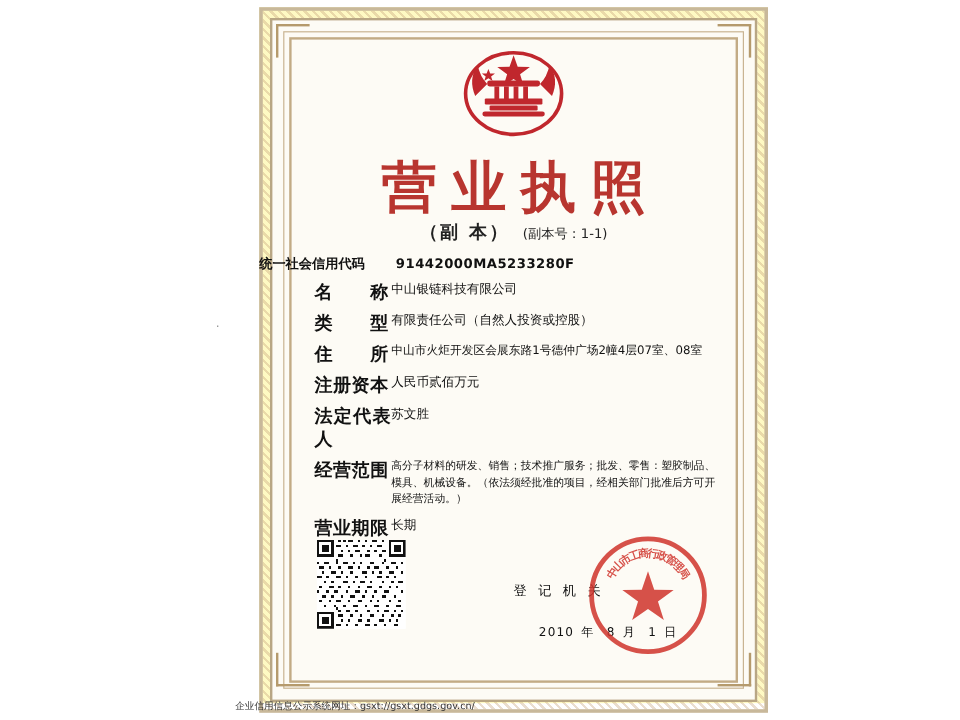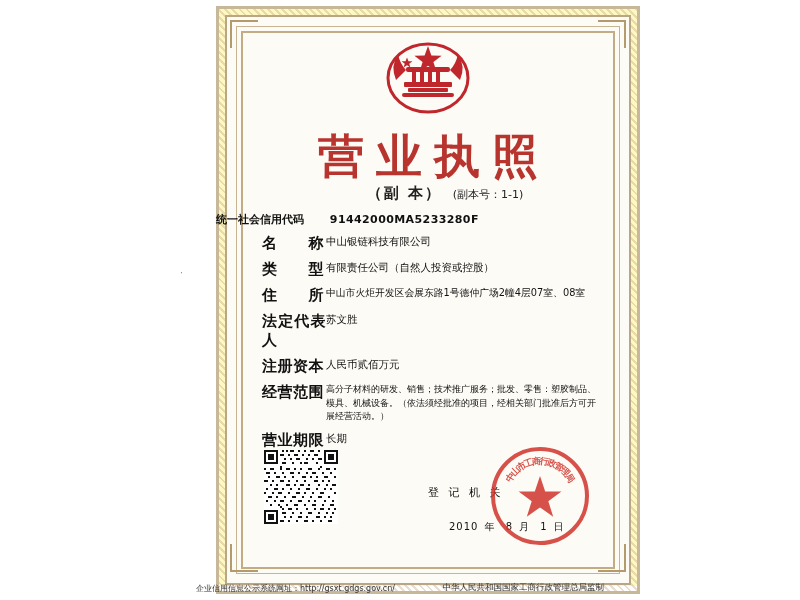--- a/index.html
+++ b/index.html
@@ -92,21 +92,21 @@
     font-family: "DejaVu Serif", "Liberation Serif", serif;
     font-weight: bold;
     font-size: 46px;
     letter-spacing: 12px;
     color: #b8352f;
     text-indent: 12px;
   }
   .subtitle-row {
     position: absolute;
     top: 178px;
-    left: 17px;
+    left: 0;
     width: 424px;
     text-align: center;
     font-size: 15px;
     color: #222;
     font-family: "DejaVu Sans", "Liberation Sans", sans-serif;
   }
   .subtitle-row .sub-main { font-weight: bold; letter-spacing: 2px; }
   .subtitle-row .sub-no { font-size: 11px; margin-left: 6px; }
 
   
@@ -270,26 +270,26 @@
       </div>
       <div class="field">
         <div class="label">类　　型</div>
         <div class="value big">有限责任公司（自然人投资或控股）</div>
       </div>
       <div class="field">
         <div class="label">住　　所</div>
         <div class="value">中山市火炬开发区会展东路1号德仲广场2幢4层07室、08室</div>
       </div>
       <div class="field">
+        <div class="label">注册资本</div>
+        <div class="value big">人民币贰佰万元</div>
+      </div>
+      <div class="field">
         <div class="label">法定代表人</div>
         <div class="value big">苏文胜</div>
-      </div>
-      <div class="field">
-        <div class="label">注册资本</div>
-        <div class="value big">人民币贰佰万元</div>
       </div>
       <div class="field scope">
         <div class="label">经营范围</div>
         <div class="value">高分子材料的研发、销售；技术推广服务；批发、零售：塑胶制品、模具、机械设备。（依法须经批准的项目，经相关部门批准后方可开展经营活动。）</div>
       </div>
       <div class="field">
         <div class="label">营业期限</div>
         <div class="value big">长期</div>
       </div>
     </div>
@@ -479,16 +479,15 @@
           <text x="52" y="20" text-anchor="middle" transform="rotate(33 52 52)">管</text>
           <text x="52" y="20" text-anchor="middle" transform="rotate(46 52 52)">理</text>
           <text x="52" y="20" text-anchor="middle" transform="rotate(59 52 52)">局</text>
         </g>
       </svg>
     </div>
   </div>
 
   <div class="tick">·</div>
 
-  <div class="footer-left">企业信用信息公示系统网址：http://gsxt.gdgs.gov.cn/</div>
-  <div class="footer-right">中华人民共和国国家工商行政管理总局监制</div>
+  <div class="footer-left">企业信用信息公示系统网址：gsxt://gsxt.gdgs.gov.cn/</div>
 
 </div>
 
 </body></html>

